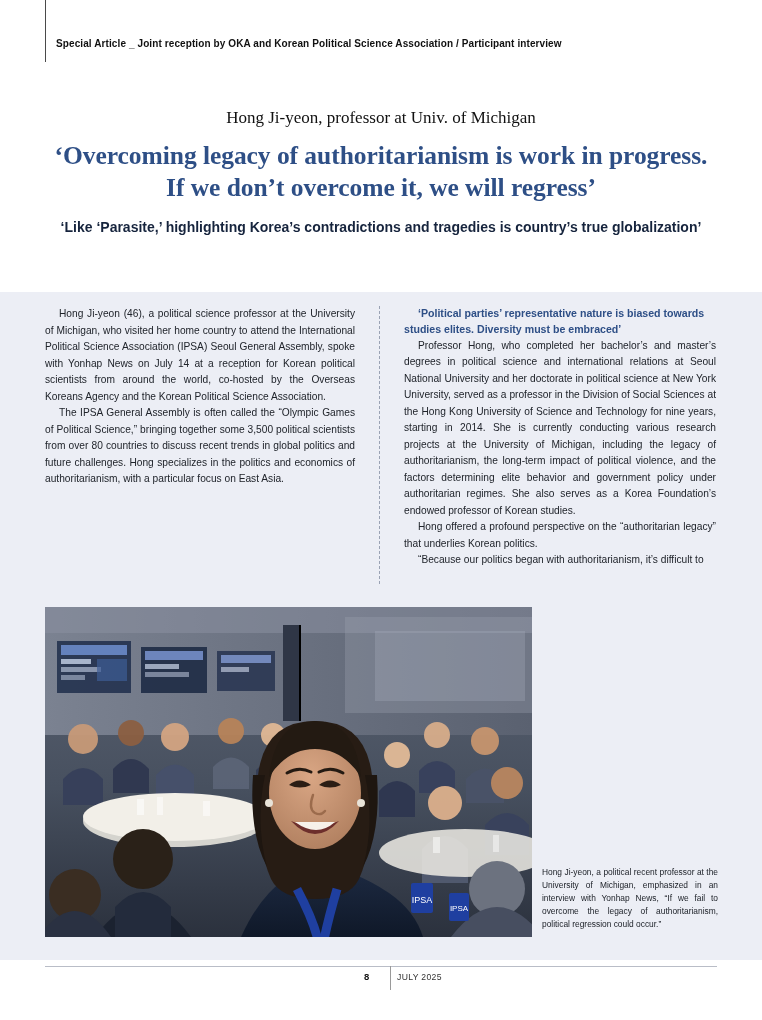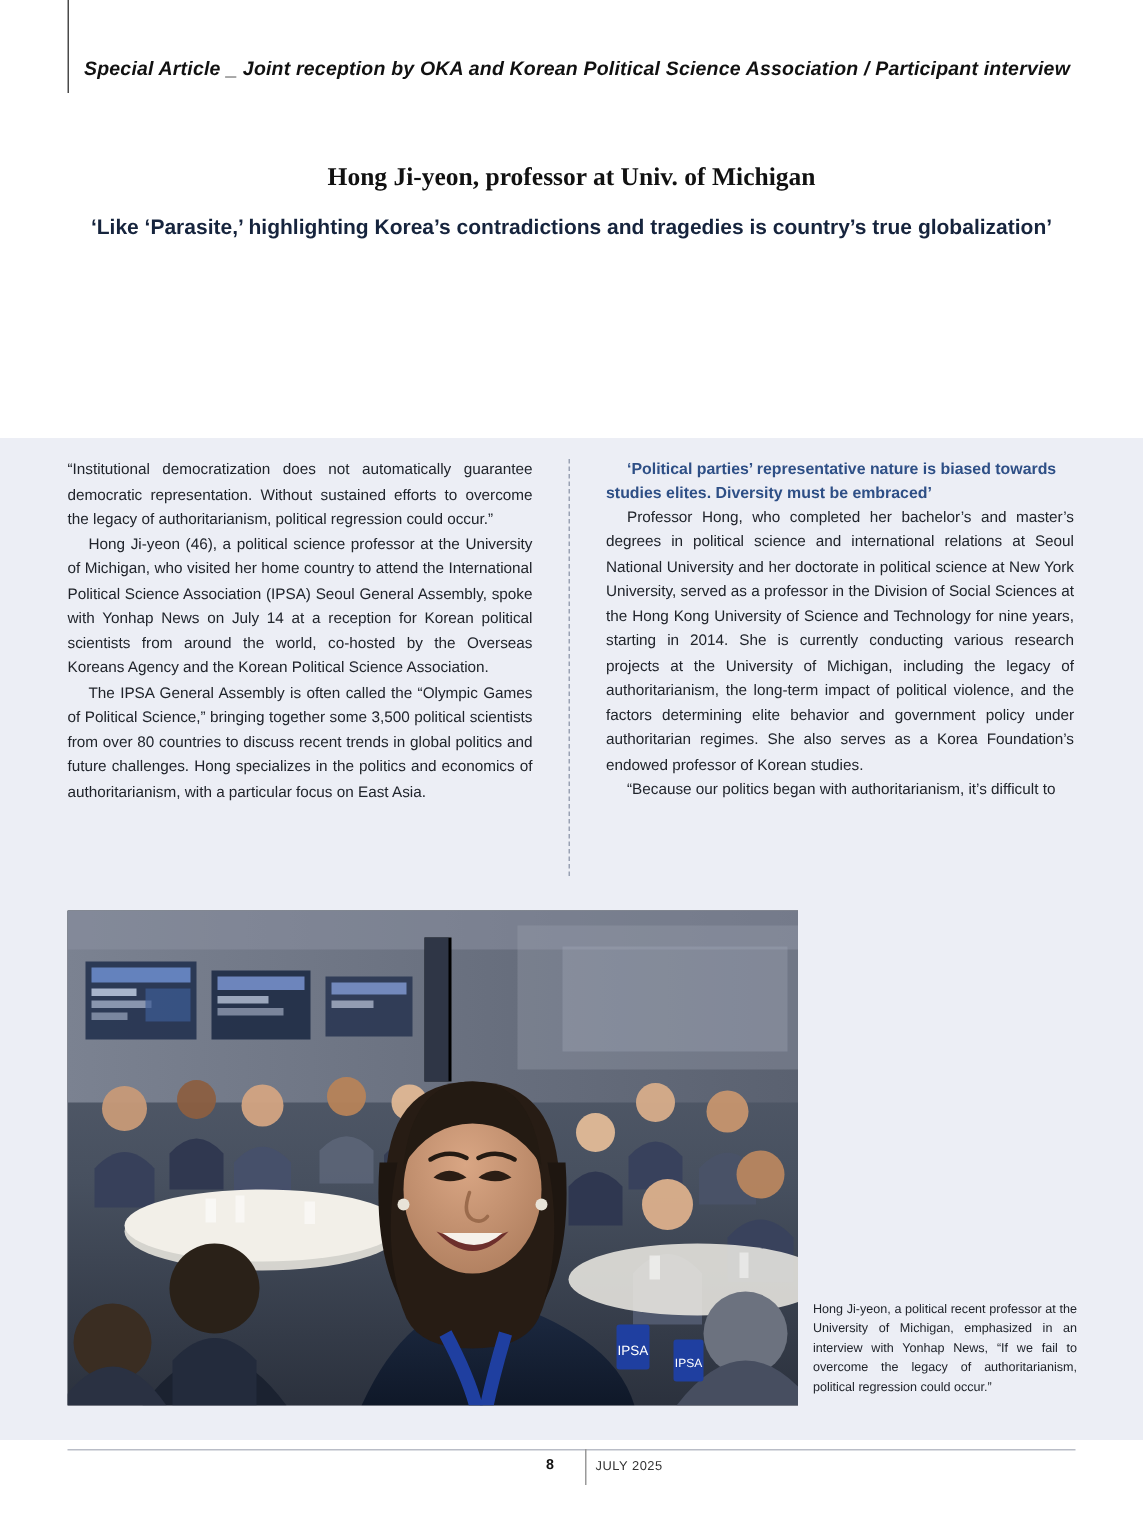--- a/index.html
+++ b/index.html
@@ -32,39 +32,38 @@
     width: 1px;
     height: 24px;
     background: #9a9a9a;
   }
 
   
   .kicker {
     position: absolute;
     left: 56px;
     top: 38px;
-    font-size: 13px;
+    font-size: 10px;
     font-weight: bold;
     letter-spacing: 0.01em;
     color: #111;
-    font-style: italic;
   }
 
   
   .headline-block {
     position: absolute;
     left: 45px;
     top: 108px;
     width: 672px;
     text-align: center;
   }
   .deck-name {
     font-family: "Liberation Serif", serif;
     font-size: 17px;
-    font-weight: bold;
+    font-weight: normal;
     color: #111;
     margin-bottom: 12px;
   }
   .main-headline {
     font-family: "Liberation Serif", serif;
     font-size: 25.5px;
     font-weight: bold;
     color: #2e4f86;
     line-height: 1.25;
     letter-spacing: -0.002em;
@@ -184,36 +183,37 @@
 </style>
 </head>
 <body>
 
 <div class="gutter-rule"></div>
 
 <div class="kicker">Special Article _ Joint reception by OKA and Korean Political Science Association / Participant interview</div>
 
 <div class="headline-block">
   <div class="deck-name">Hong Ji-yeon, professor at Univ. of Michigan</div>
+  <div class="main-headline">‘Overcoming legacy of authoritarianism is work in progress. If we don’t overcome it, we will regress’</div>
   <div class="subhead">‘Like ‘Parasite,’ highlighting Korea’s contradictions and tragedies is country’s true globalization’</div>
 </div>
 
 <div class="body-panel"></div>
 
 <div class="col-divider"></div>
 
 <div class="col col-left">
-  <p class="noindent">“Institutional democratization does not automatically guarantee democratic representation. Without sustained efforts to overcome the legacy of authoritarianism, political regression could occur.”</p>
   <p>Hong Ji-yeon (46), a political science professor at the University of Michigan, who visited her home country to attend the International Political Science Association (IPSA) Seoul General Assembly, spoke with Yonhap News on July 14 at a reception for Korean political scientists from around the world, co-hosted by the Overseas Koreans Agency and the Korean Political Science Association.</p>
   <p>The IPSA General Assembly is often called the “Olympic Games of Political Science,” bringing together some 3,500 political scientists from over 80 countries to discuss recent trends in global politics and future challenges. Hong specializes in the politics and economics of authoritarianism, with a particular focus on East Asia.</p>
 </div>
 
 <div class="col col-right">
   <p class="right-subhead">‘Political parties’ representative nature is biased towards studies elites. Diversity must be embraced’</p>
   <p>Professor Hong, who completed her bachelor’s and master’s degrees in political science and international relations at Seoul National University and her doctorate in political science at New York University, served as a professor in the Division of Social Sciences at the Hong Kong University of Science and Technology for nine years, starting in 2014. She is currently conducting various research projects at the University of Michigan, including the legacy of authoritarianism, the long-term impact of political violence, and the factors determining elite behavior and government policy under authoritarian regimes. She also serves as a Korea Foundation’s endowed professor of Korean studies.</p>
+  <p>Hong offered a profound perspective on the “authoritarian legacy” that underlies Korean politics.</p>
   <p>“Because our politics began with authoritarianism, it’s difficult to</p>
 </div>
 
 <div class="photo-frame">
   <svg width="487" height="330" viewBox="0 0 487 330" xmlns="http://www.w3.org/2000/svg">
     <defs>
       <linearGradient id="roomBg" x1="0" y1="0" x2="0" y2="1">
         <stop offset="0%" stop-color="#5d6473"></stop>
         <stop offset="55%" stop-color="#47505f"></stop>
         <stop offset="100%" stop-color="#2b313d"></stop>

